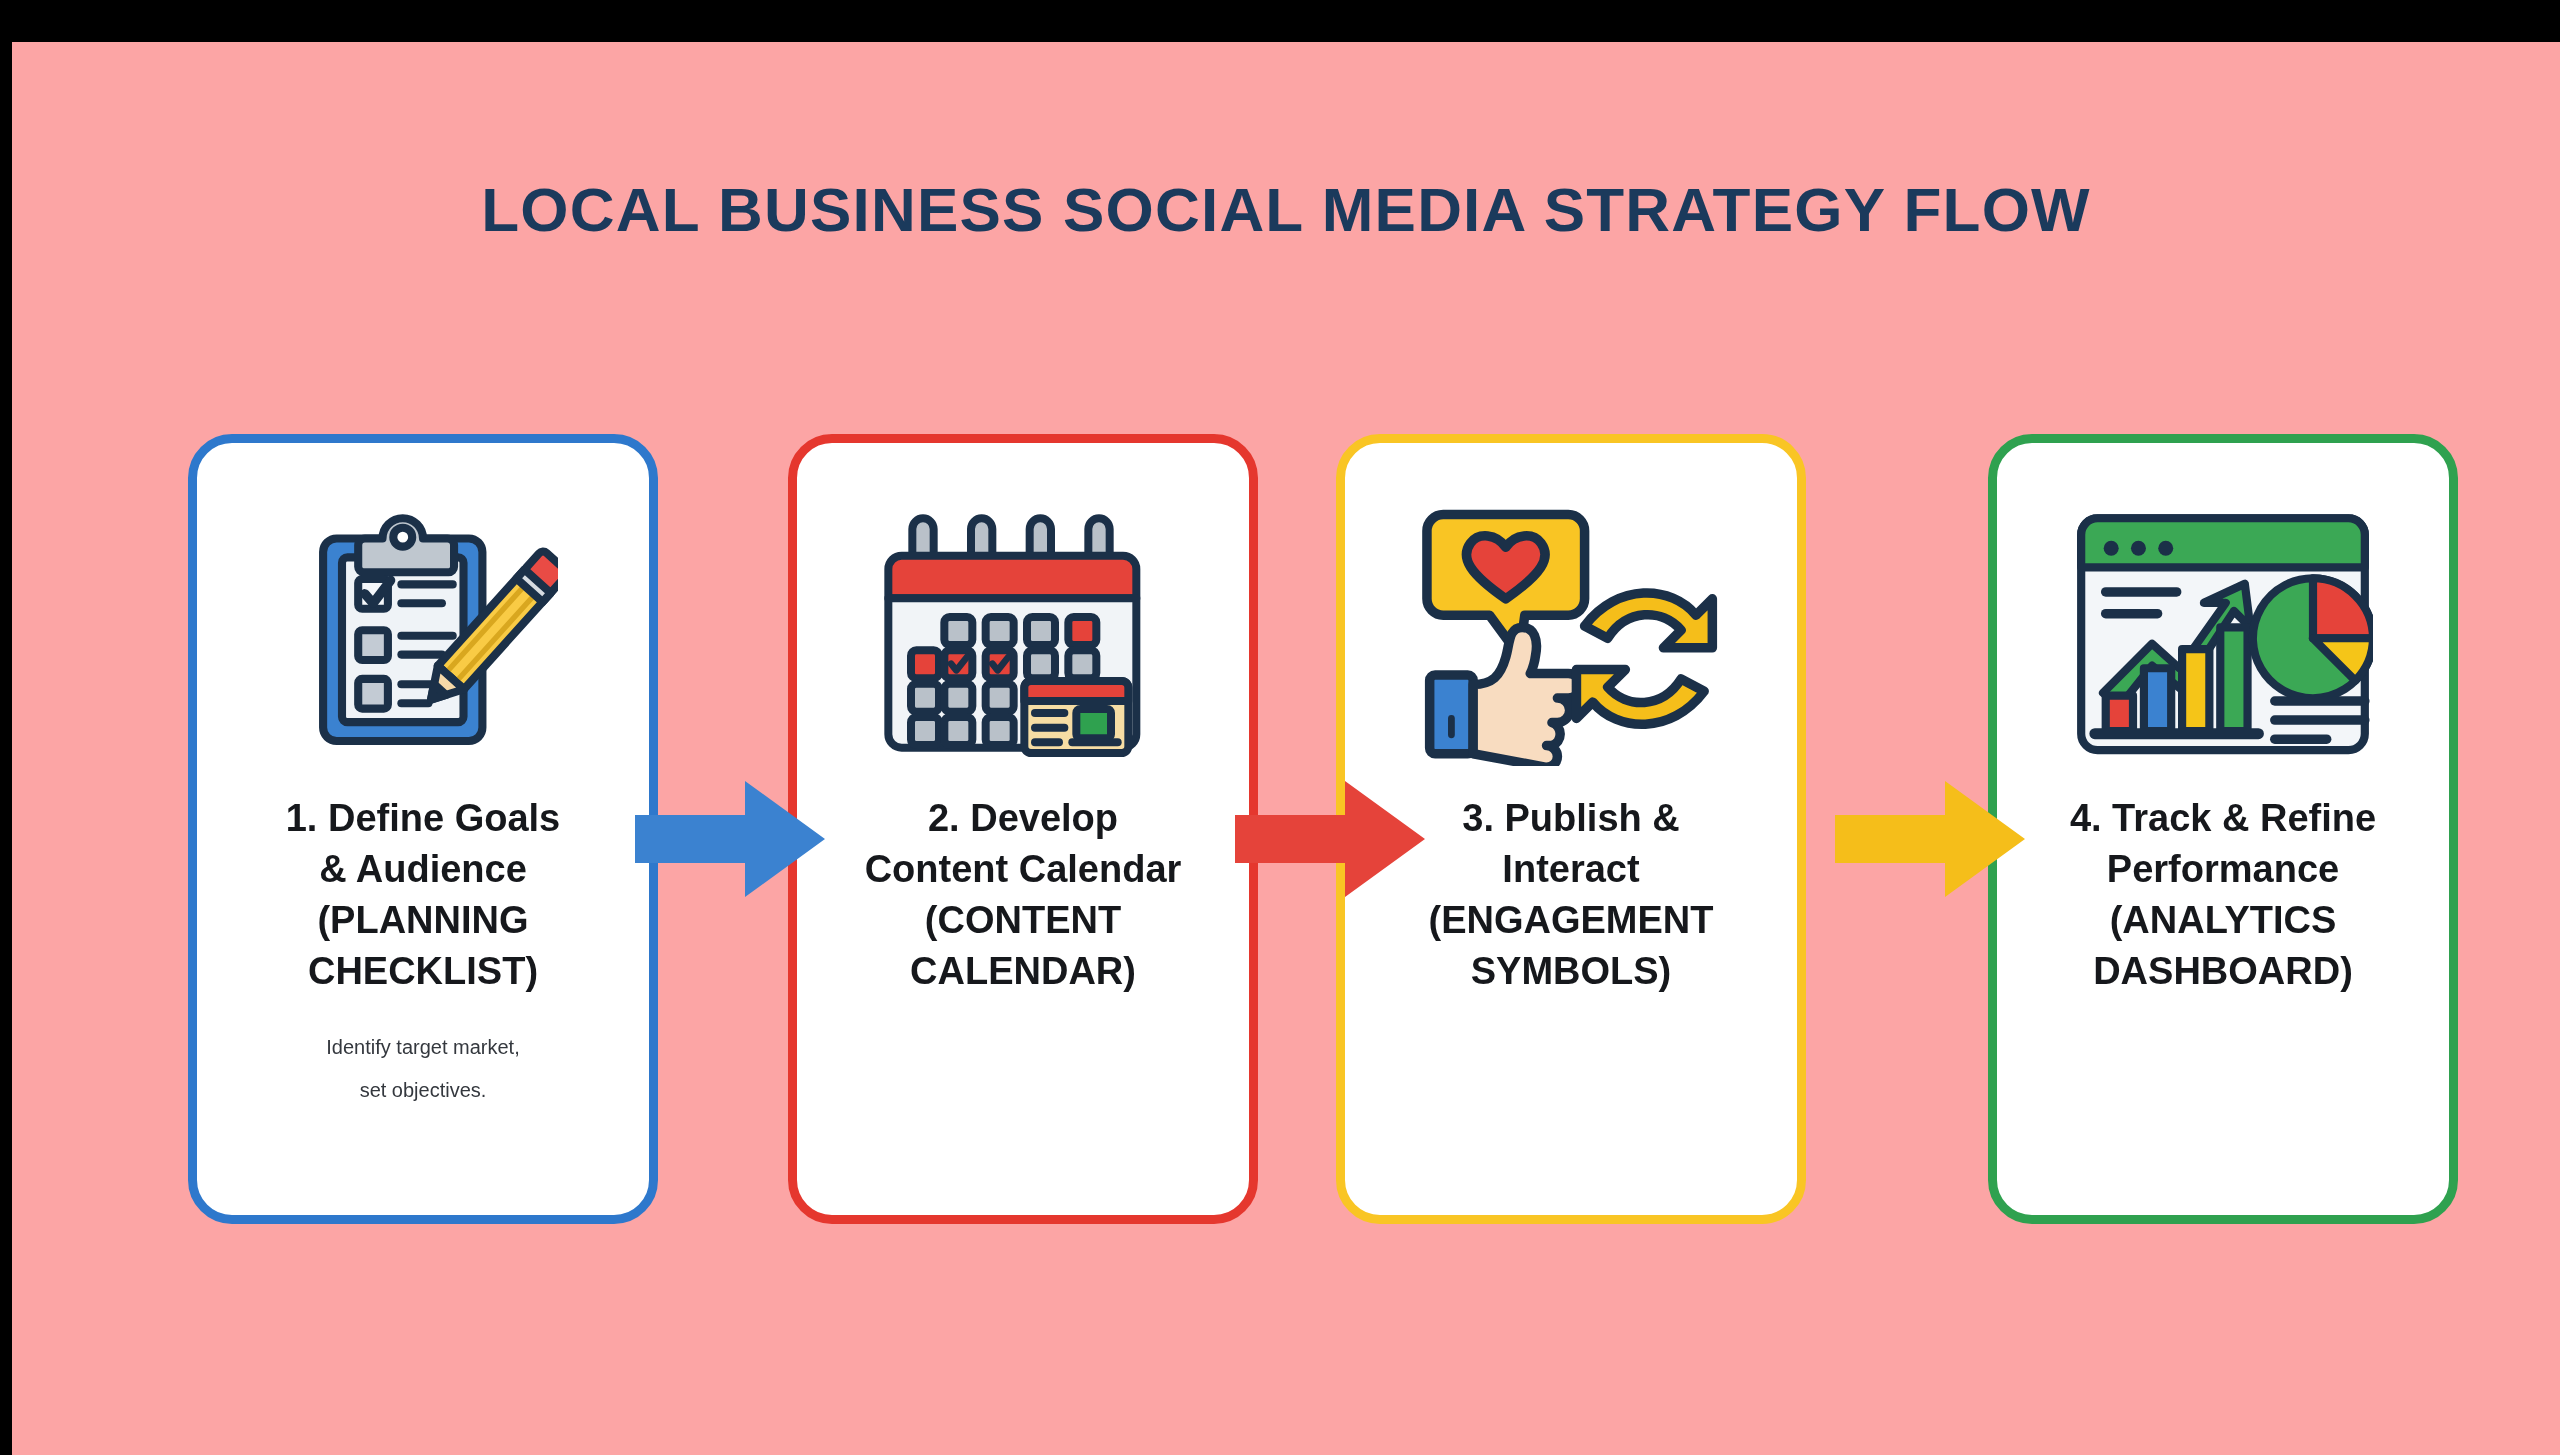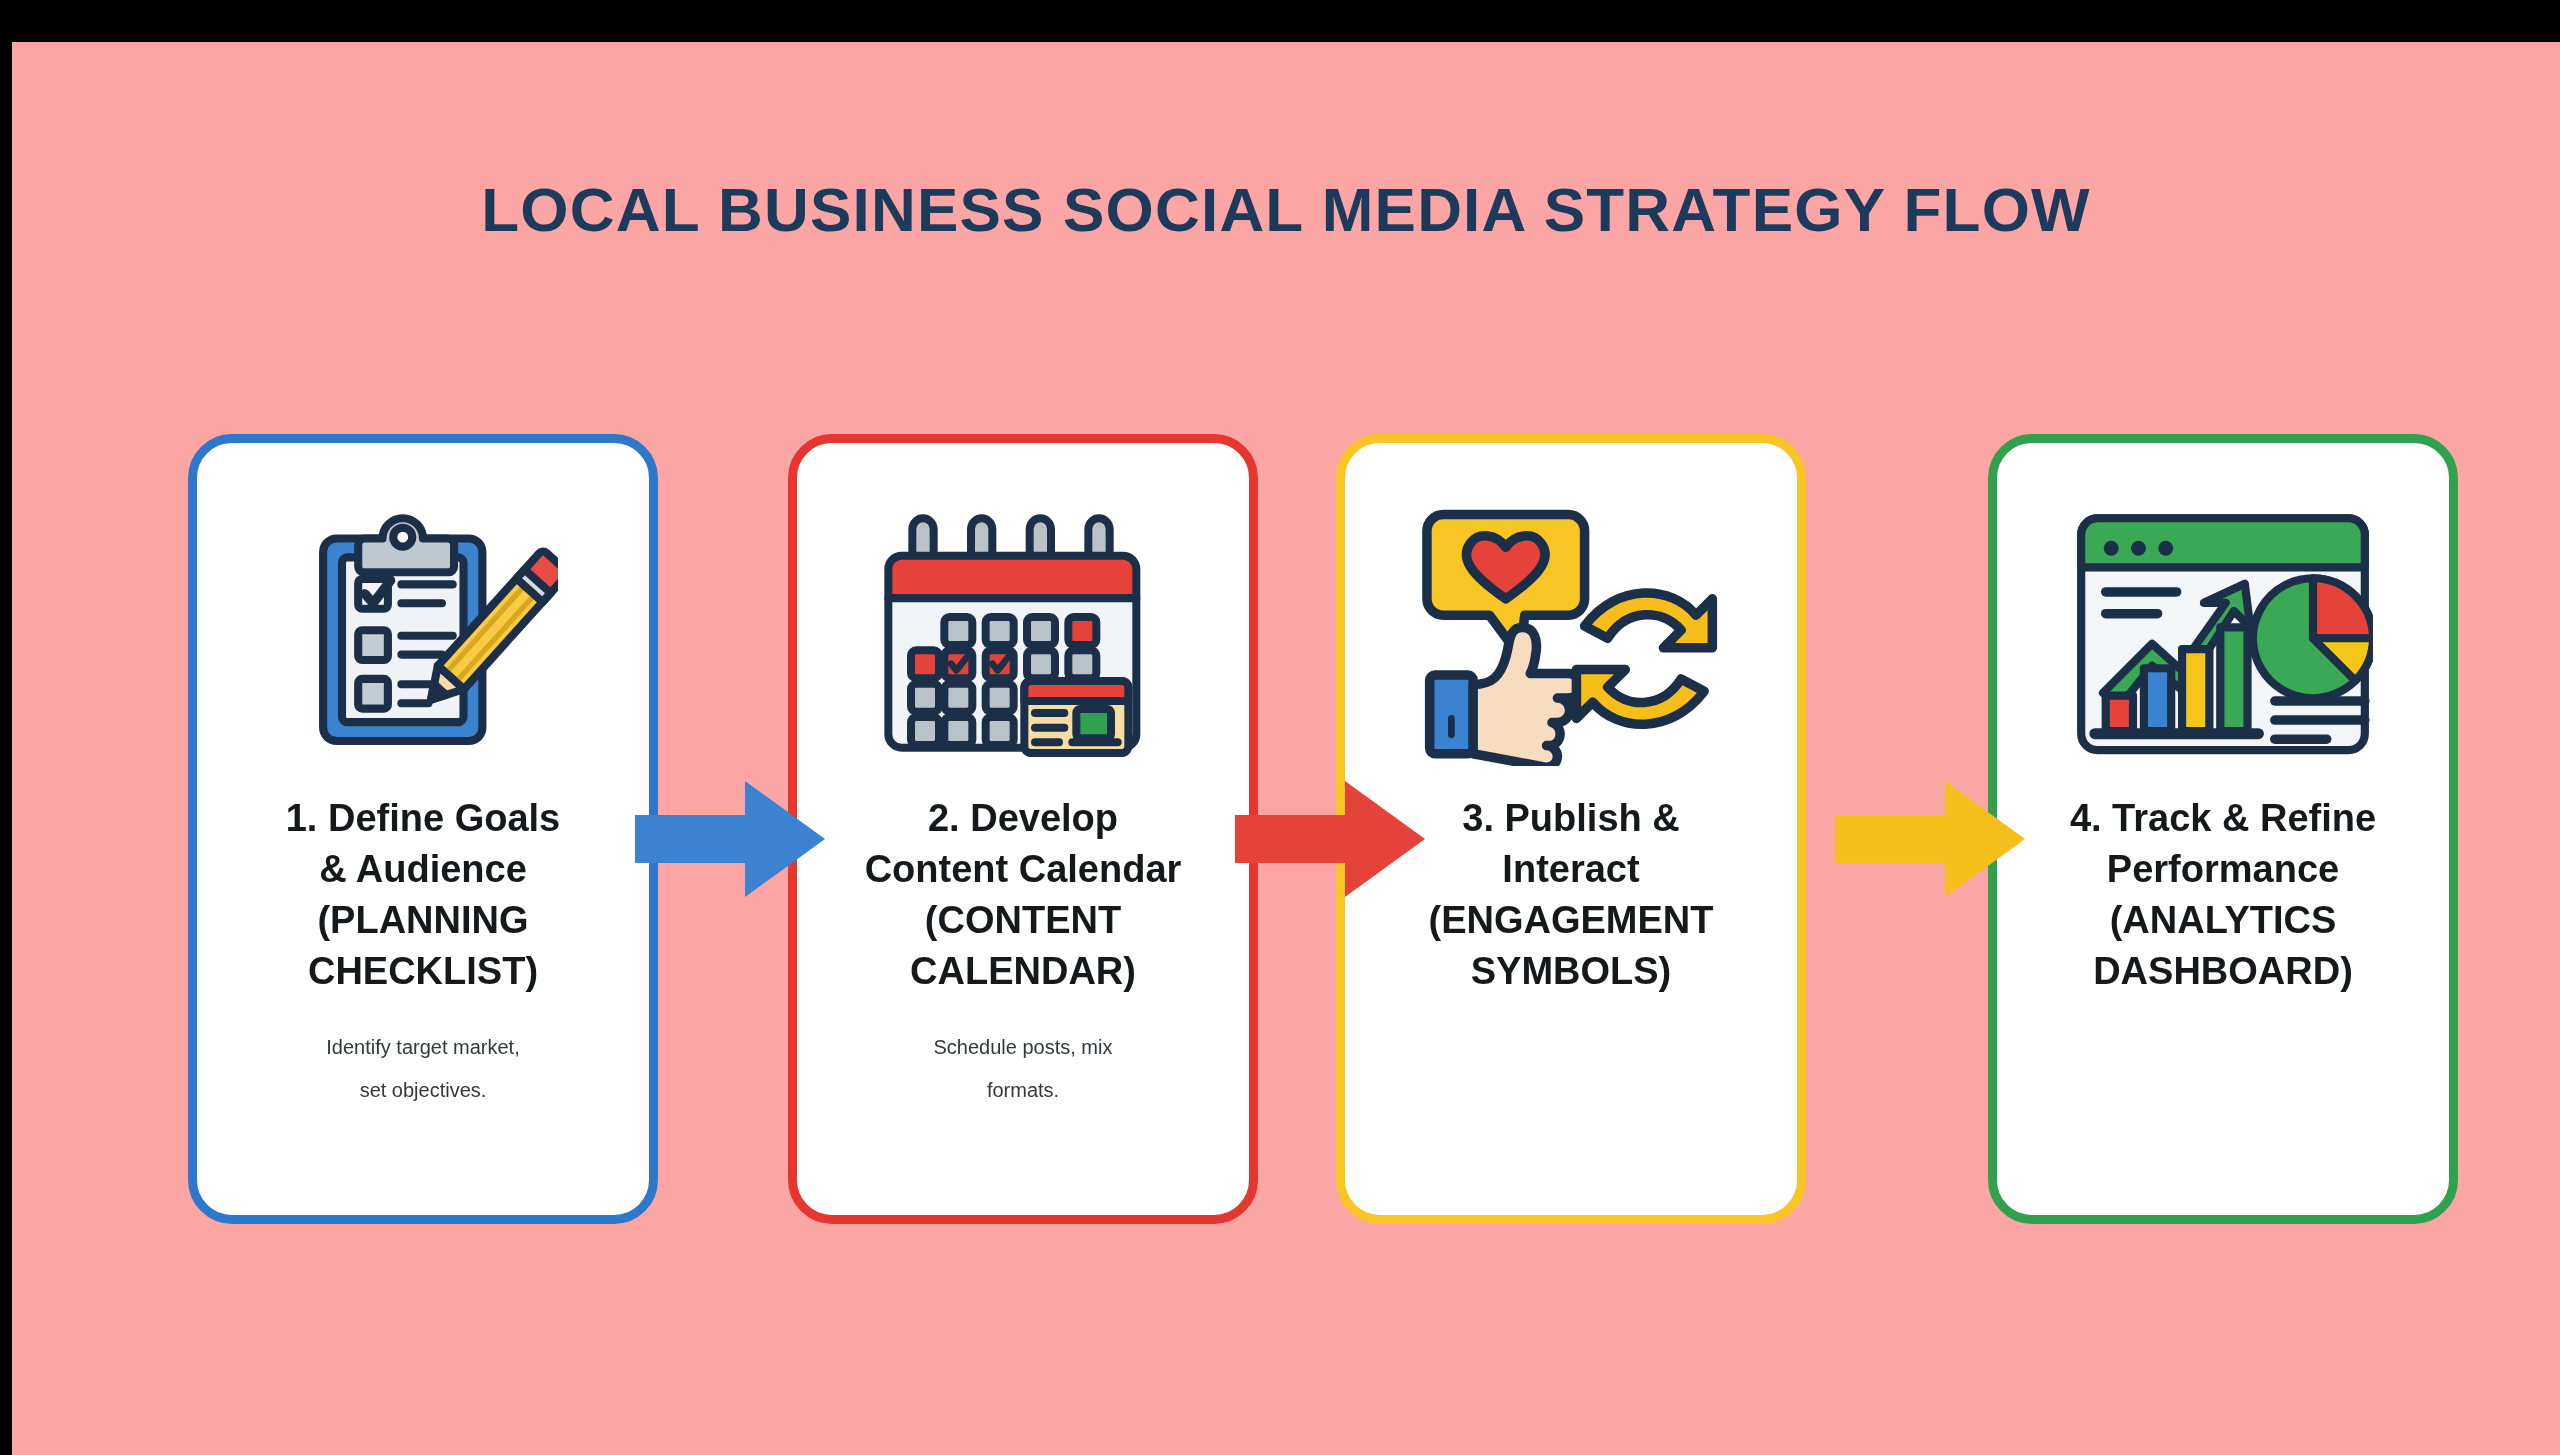--- a/index.html
+++ b/index.html
@@ -167,21 +167,20 @@
           <rect x="145" y="157" width="26" height="22" rx="3" fill="#2FA14F"></rect>
           <line x1="114" y1="160" x2="136" y2="160" stroke-width="6"></line>
           <line x1="114" y1="171" x2="136" y2="171" stroke-width="6"></line>
           <line x1="114" y1="182" x2="132" y2="182" stroke-width="6"></line>
           <line x1="142" y1="182" x2="176" y2="182" stroke-width="6"></line>
         </g>
       </svg>
     </div>
     <div class="card-text">
       <div class="card-heading">2. Develop<br>Content Calendar<br>(CONTENT<br>CALENDAR)</div>
-      <div class="card-desc">Schedule posts, mix<br>formats.</div>
     </div>
   </div>
 
   <div class="card" id="card-3">
     <div class="icon-slot">
       <svg width="300" height="265" viewBox="0 0 220 195" aria-hidden="true">
         <g stroke="#1B3048" stroke-width="7" stroke-linejoin="round" stroke-linecap="round">
           <path d="M16 10 h92 a12 12 0 0 1 12 12 v50 a12 12 0 0 1 -12 12 H76 l-4 30 l-22 -30 H16 a12 12 0 0 1 -12 -12 V22 a12 12 0 0 1 12 -12 z" fill="#F9C524"></path>
           <path d="M62 72 c-26 -18 -34 -30 -26 -41 c6 -8 19 -7 26 3 c7 -10 20 -11 26 -3 c8 11 0 23 -26 41 z" fill="#E5433A"></path>
           <rect x="6" y="128" width="32" height="58" rx="4" fill="#3B82D0"></rect>

